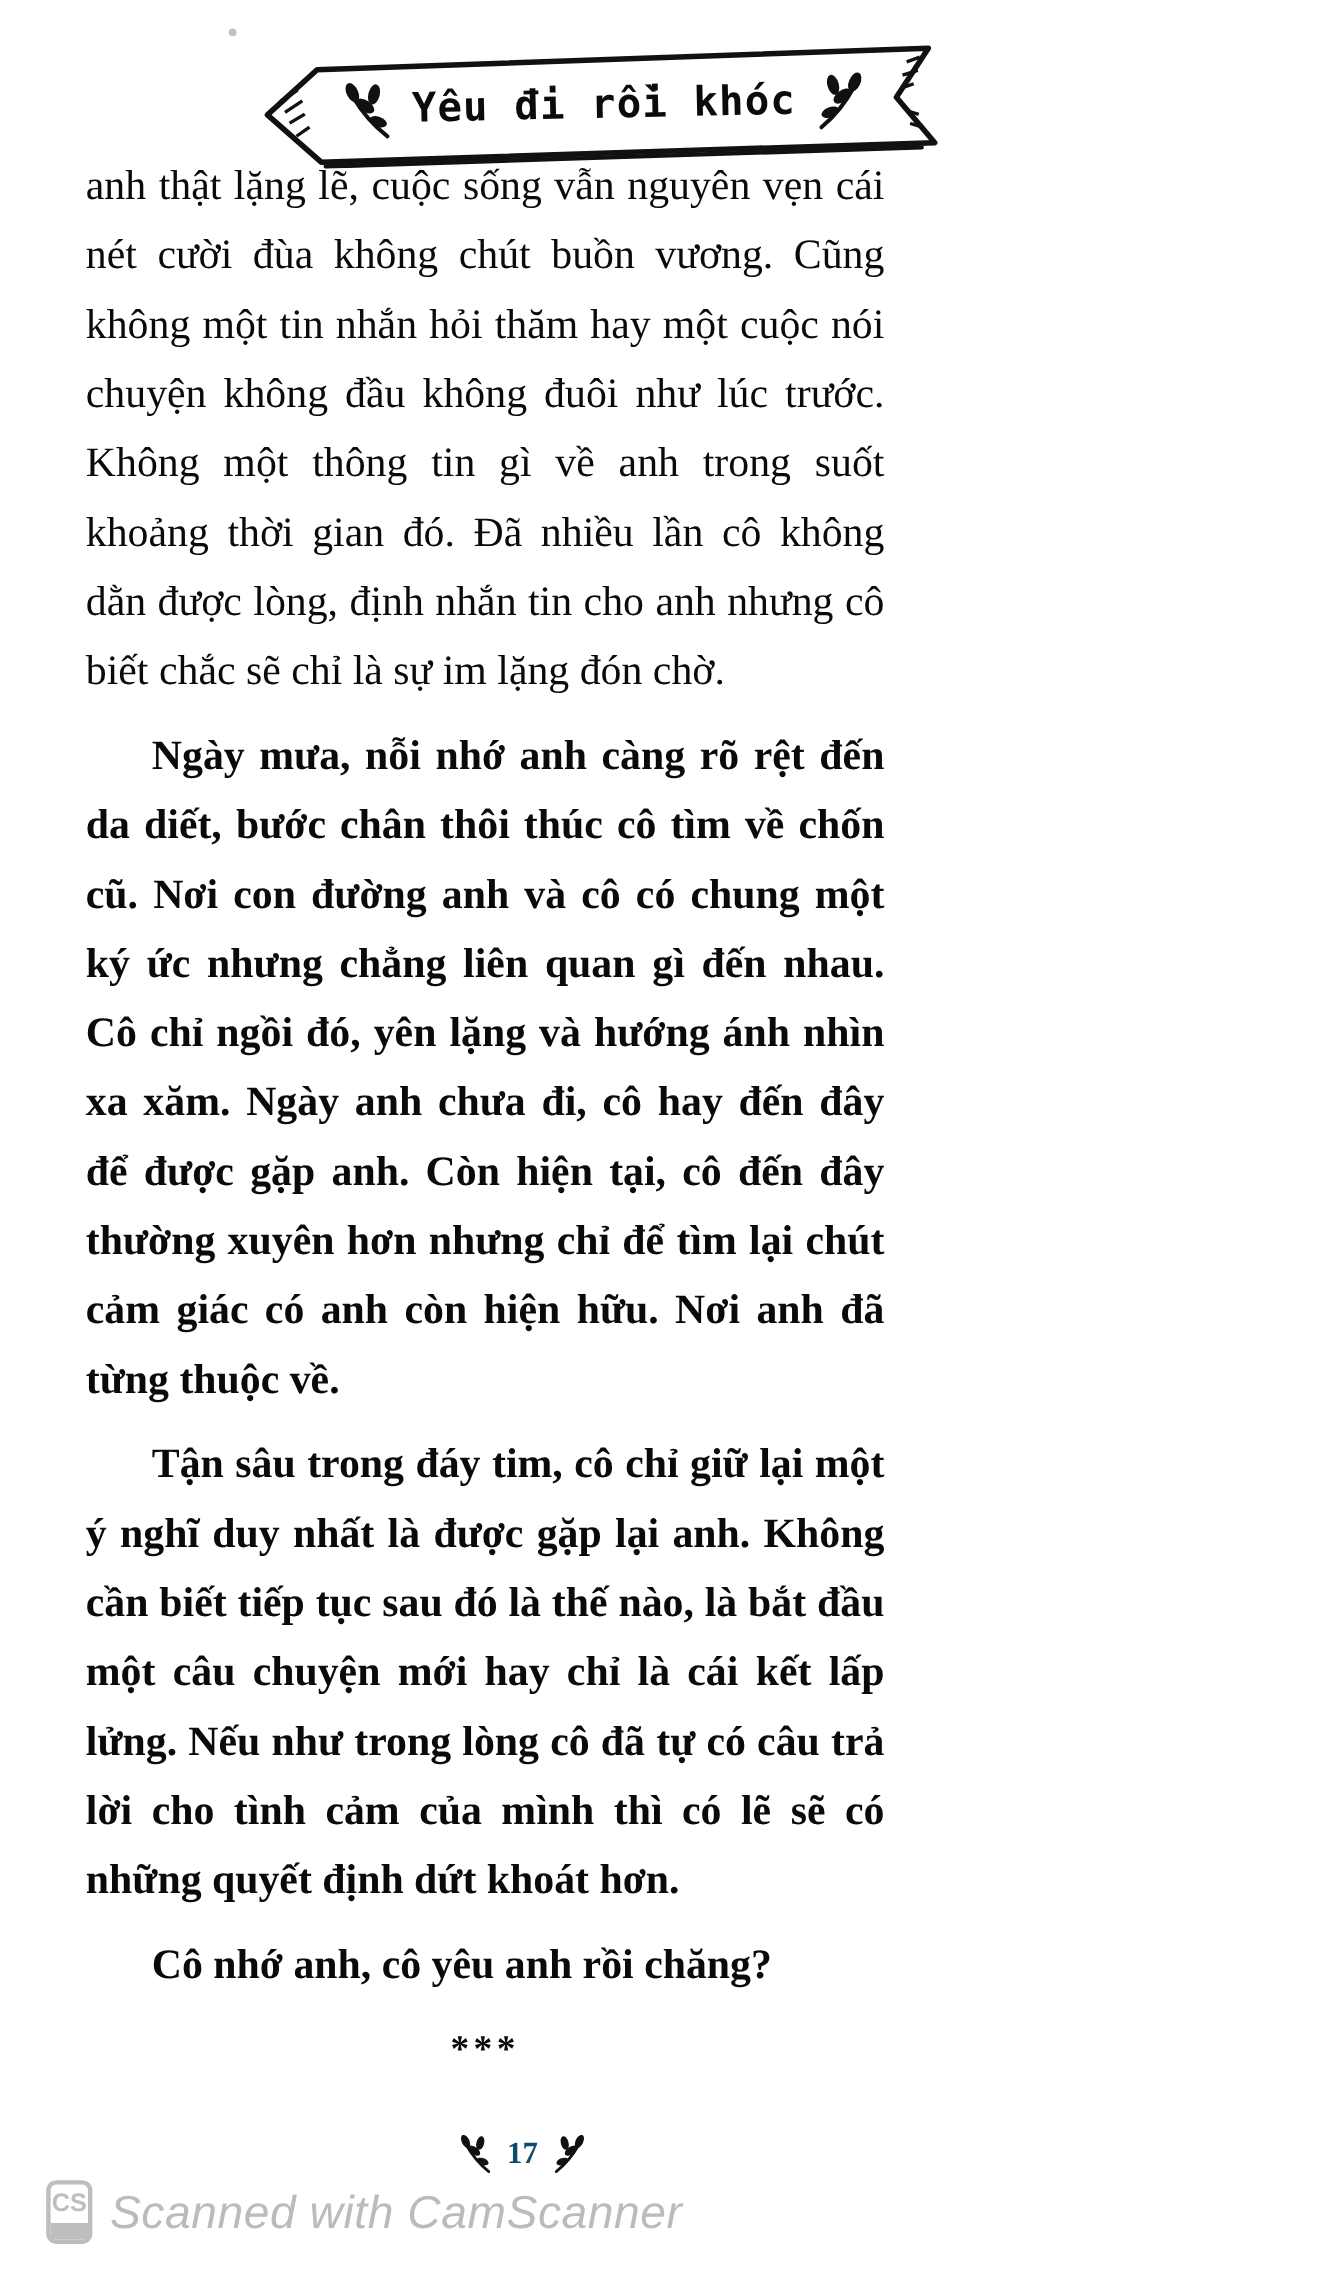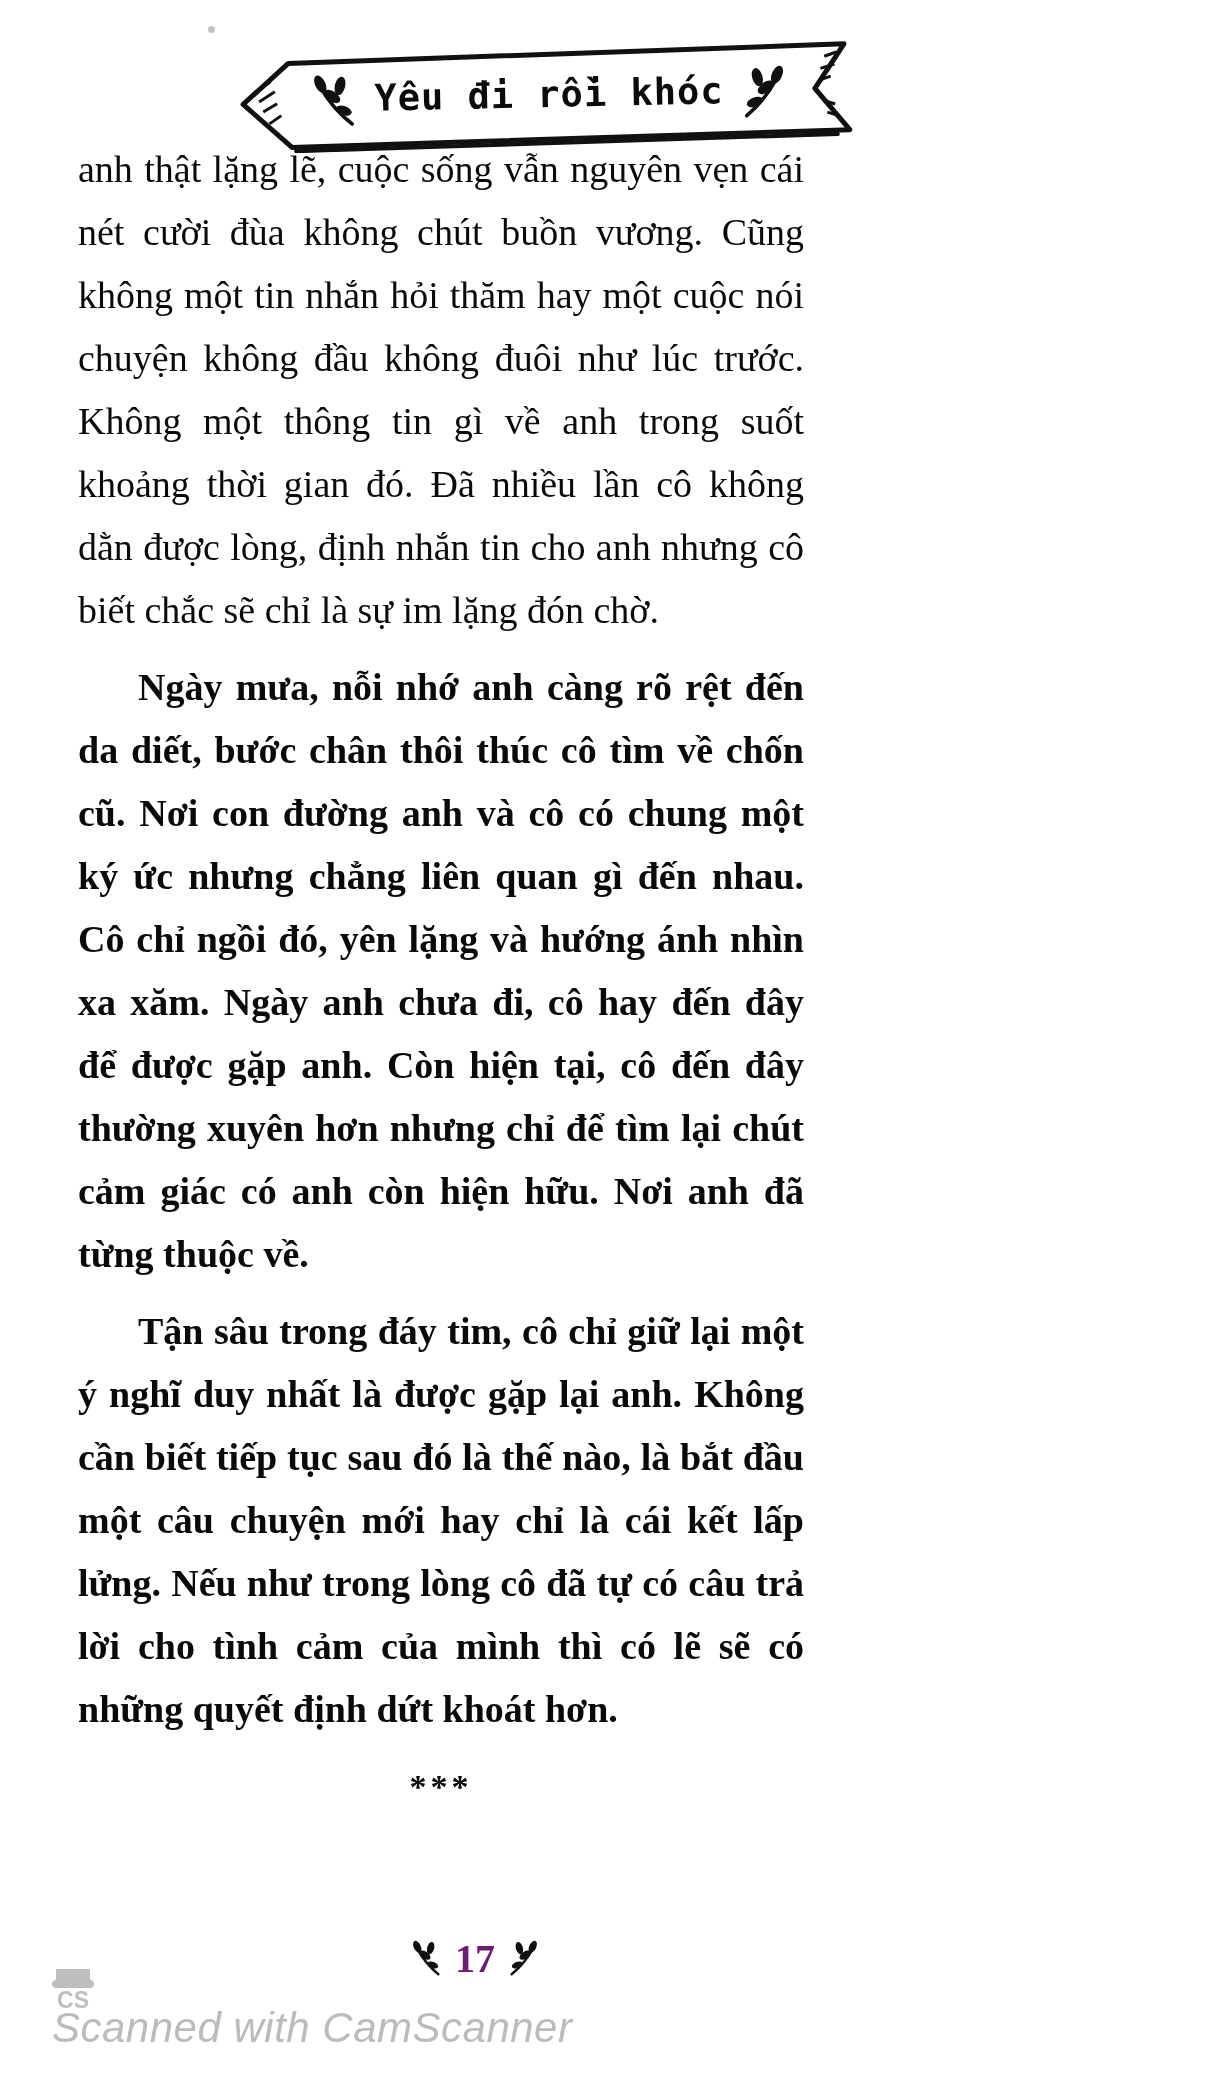--- a/index.html
+++ b/index.html
@@ -38,27 +38,27 @@
   .body-text p.indent{text-indent:60px;font-weight:bold;}
   .separator{
     text-align:center;font-size:34px;font-weight:bold;letter-spacing:4px;
     margin-top:10px;color:#0a0a0a;
   }
   
   .page-footer{
     position:absolute;left:380px;top:1928px;width:190px;height:60px;
     display:flex;align-items:center;justify-content:center;gap:12px;
   }
-  .page-number{font-size:40px;font-weight:bold;color:#701a75;}
+  .page-number{font-size:28px;font-weight:bold;color:#0c4a6e;}
   .leaf-small{width:36px;height:38px;}
   .leaf-small.flip{transform:scaleX(-1);}
   
   .watermark{
-    position:absolute;left:52px;top:1980px;height:62px;
-    display:flex;gap:16px;flex-direction:column;
+    position:absolute;left:42px;top:1980px;height:62px;
+    display:flex;align-items:center;gap:16px;
   }
   .cs-logo{
     position:relative;width:42px;height:58px;
     border:4px solid #bcbec0;border-radius:9px;
     box-sizing:border-box;background:#fff;
   }
   .cs-logo .cs-text{
     position:absolute;left:0;top:3px;width:100%;text-align:center;
     font-family:"Liberation Sans","DejaVu Sans",sans-serif;
     font-weight:bold;font-size:23px;color:#bcbec0;letter-spacing:0px;
@@ -107,20 +107,21 @@
         <ellipse cx="33" cy="13" rx="5" ry="9" fill="#111" transform="rotate(15 33 13)"></ellipse>
         <ellipse cx="36" cy="37" rx="4.5" ry="8" fill="#111" transform="rotate(-70 36 37)"></ellipse>
       </svg>
     </div>
   </div>
 
   <div class="body-text">
     <p>anh thật lặng lẽ, cuộc sống vẫn nguyên vẹn cái nét cười đùa không chút buồn vương. Cũng không một tin nhắn hỏi thăm hay một cuộc nói chuyện không đầu không đuôi như lúc trước. Không một thông tin gì về anh trong suốt khoảng thời gian đó. Đã nhiều lần cô không dằn được lòng, định nhắn tin cho anh nhưng cô biết chắc sẽ chỉ là sự im lặng đón chờ.</p>
     <p class="indent">Ngày mưa, nỗi nhớ anh càng rõ rệt đến da diết, bước chân thôi thúc cô tìm về chốn cũ. Nơi con đường anh và cô có chung một ký ức nhưng chẳng liên quan gì đến nhau. Cô chỉ ngồi đó, yên lặng và hướng ánh nhìn xa xăm. Ngày anh chưa đi, cô hay đến đây để được gặp anh. Còn hiện tại, cô đến đây thường xuyên hơn nhưng chỉ để tìm lại chút cảm giác có anh còn hiện hữu. Nơi anh đã từng thuộc về.</p>
     <p class="indent">Tận sâu trong đáy tim, cô chỉ giữ lại một ý nghĩ duy nhất là được gặp lại anh. Không cần biết tiếp tục sau đó là thế nào, là bắt đầu một câu chuyện mới hay chỉ là cái kết lấp lửng. Nếu như trong lòng cô đã tự có câu trả lời cho tình cảm của mình thì có lẽ sẽ có những quyết định dứt khoát hơn.</p>
+    <p class="indent">Cô nhớ anh, cô yêu anh rồi chăng?</p>
     <div class="separator">***</div>
   </div>
 
   <div class="page-footer">
     <svg class="leaf-small" viewBox="0 0 50 54">
       <path d="M 44 50 C 34 42 24 32 14 14" fill="none" stroke="#111" stroke-width="3.5" stroke-linecap="round"></path>
       <ellipse cx="14" cy="11" rx="5" ry="9" fill="#111" transform="rotate(-25 14 11)"></ellipse>
       <ellipse cx="25" cy="23" rx="5" ry="9" fill="#111" transform="rotate(-55 25 23)"></ellipse>
       <ellipse cx="33" cy="13" rx="5" ry="9" fill="#111" transform="rotate(15 33 13)"></ellipse>
       <ellipse cx="36" cy="37" rx="4.5" ry="8" fill="#111" transform="rotate(-70 36 37)"></ellipse>

